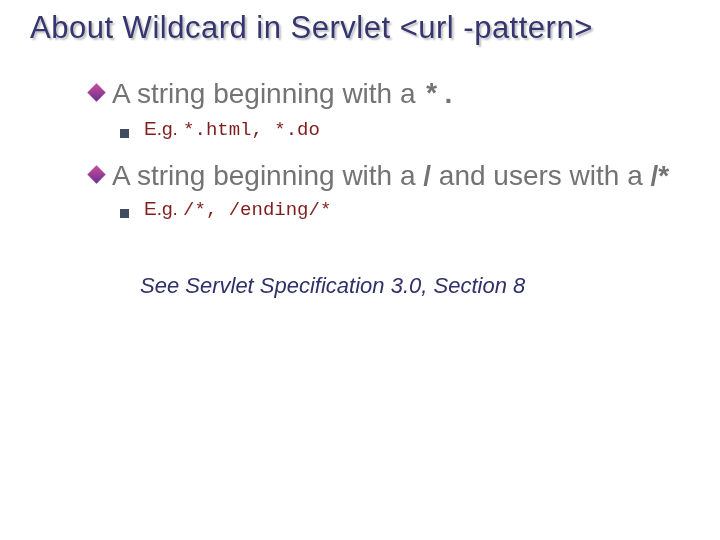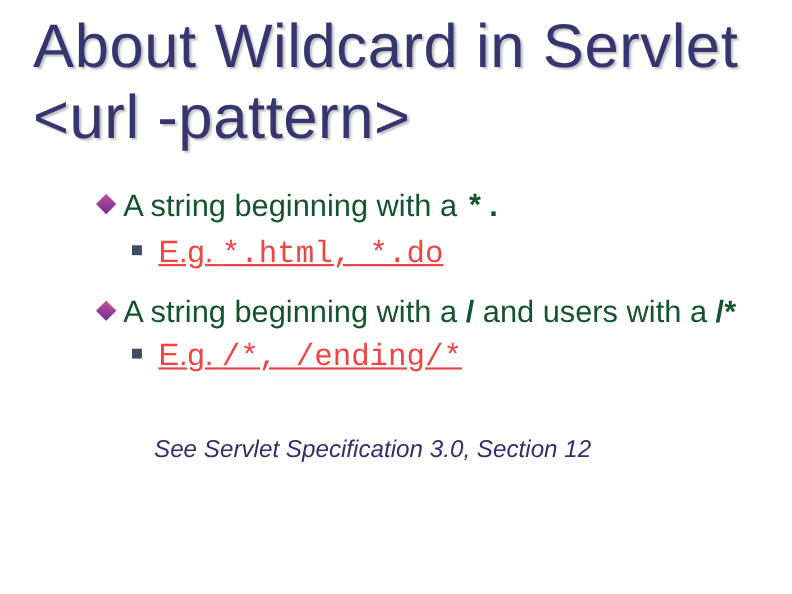--- a/index.html
+++ b/index.html
@@ -12,57 +12,56 @@
     color: #2c2c60;
   }
   .slide {
     box-sizing: border-box;
     width: 720px;
     height: 540px;
     padding: 10px 30px 20px 30px;
     position: relative;
   }
   .title {
-    font-size: 56px;
+    font-size: 31px;
     line-height: 1.15;
     color: #353570;
     text-shadow: 2px 2px 2px rgba(0,0,0,0.25);
     font-weight: 400;
     margin: 0 0 30px 0;
     letter-spacing: 0.5px;
   }
   .body {
     padding-left: 60px;
   }
   .bullet-l1 {
     position: relative;
     font-size: 28px;
-    color: #14532d;
+    color: #737373;
     margin: 10px 0 4px 0;
     padding-left: 22px;
     line-height: 1.25;
   }
   .bullet-l1 .diamond {
     position: absolute;
     left: 0;
     top: 10px;
     width: 13px;
     height: 13px;
     transform: rotate(45deg);
     background: linear-gradient(135deg, #c94f9a 0%, #6a2f8f 100%);
     box-shadow: 0 0 0 0.5px rgba(0,0,0,0.1);
   }
   .bullet-l2 {
     position: relative;
-    font-size: 28px;
-    color: #ef4444;
+    font-size: 19px;
+    color: #7f1d1d;
     margin: 2px 0 16px 0;
     padding-left: 54px;
     line-height: 1.3;
-    text-decoration: underline;
   }
   .bullet-l2 .square {
     position: absolute;
     left: 30px;
     top: 12px;
     width: 9px;
     height: 9px;
     background: #3f4d63;
   }
   .mono {
@@ -97,16 +96,16 @@
 
     <div class="bullet-l1">
       <span class="diamond"></span>
       <span>A string beginning with a </span><span class="bold">/</span><span> and users with a </span><span class="bold">/*</span>
     </div>
     <div class="bullet-l2">
       <span class="square"></span>
       <span>E.g. </span><span class="mono">/*, /ending/*</span>
     </div>
 
-    <div class="ref">See Servlet Specification 3.0, Section 12</div>
+    <div class="ref">See Servlet Specification 3.0, Section 8</div>
 
   </div>
 </div>
 
 </body></html>

